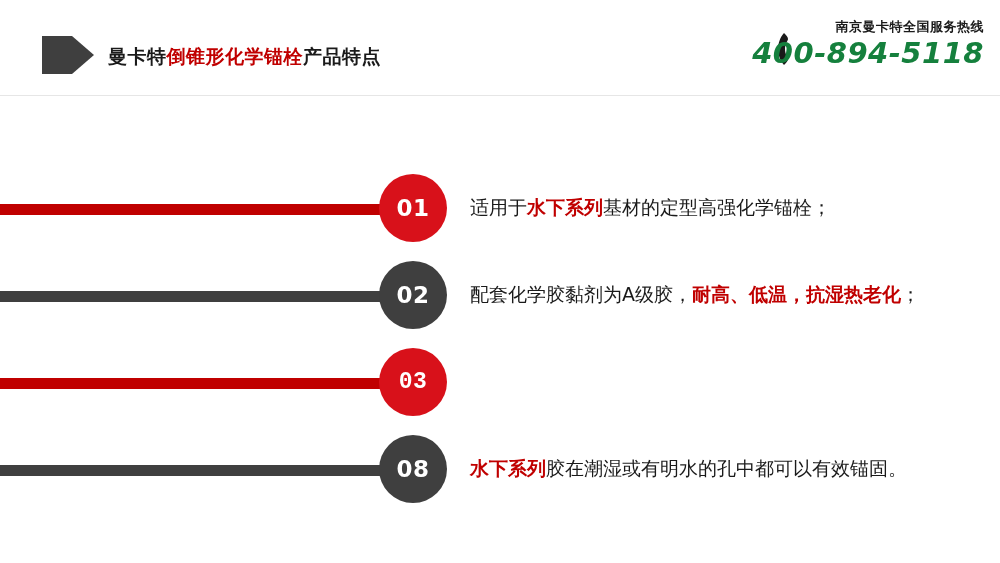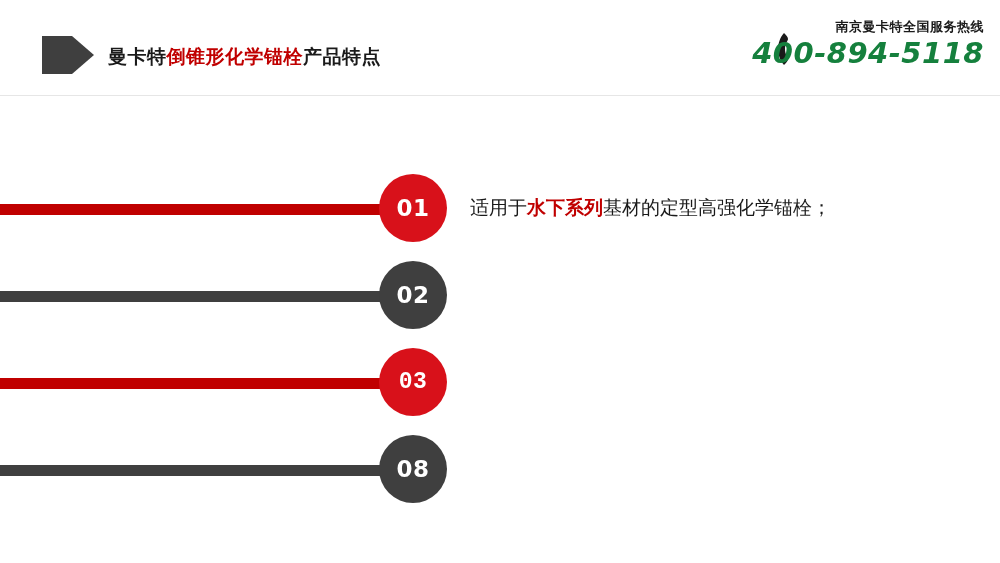--- a/index.html
+++ b/index.html
@@ -201,27 +201,33 @@
     <div class="bar red"></div>
     <div class="circle red">01</div>
     <div class="row-text">
       <span>适用于</span><span class="hl">水下系列</span><span>基材的定型高强化学锚栓；</span>
     </div>
   </div>
 
   <div class="row r2">
     <div class="bar dark"></div>
     <div class="circle dark">02</div>
+    <div class="row-text">
+      <span>配套化学胶黏剂为A级胶，</span><span class="hl">耐高、低温，抗湿热老化</span><span>；</span>
+    </div>
   </div>
 
   <div class="row r3">
     <div class="bar red"></div>
     <div class="circle red">03</div>
   </div>
 
   <div class="row r4">
     <div class="bar dark"></div>
     <div class="circle dark">08</div>
+    <div class="row-text">
+      <span class="hl">水下系列</span><span>胶在潮湿或有明水的孔中都可以有效锚固。</span>
+    </div>
   </div>
 
 </div>
 
 <div class="footer-strip"></div>
 
 </body></html>

